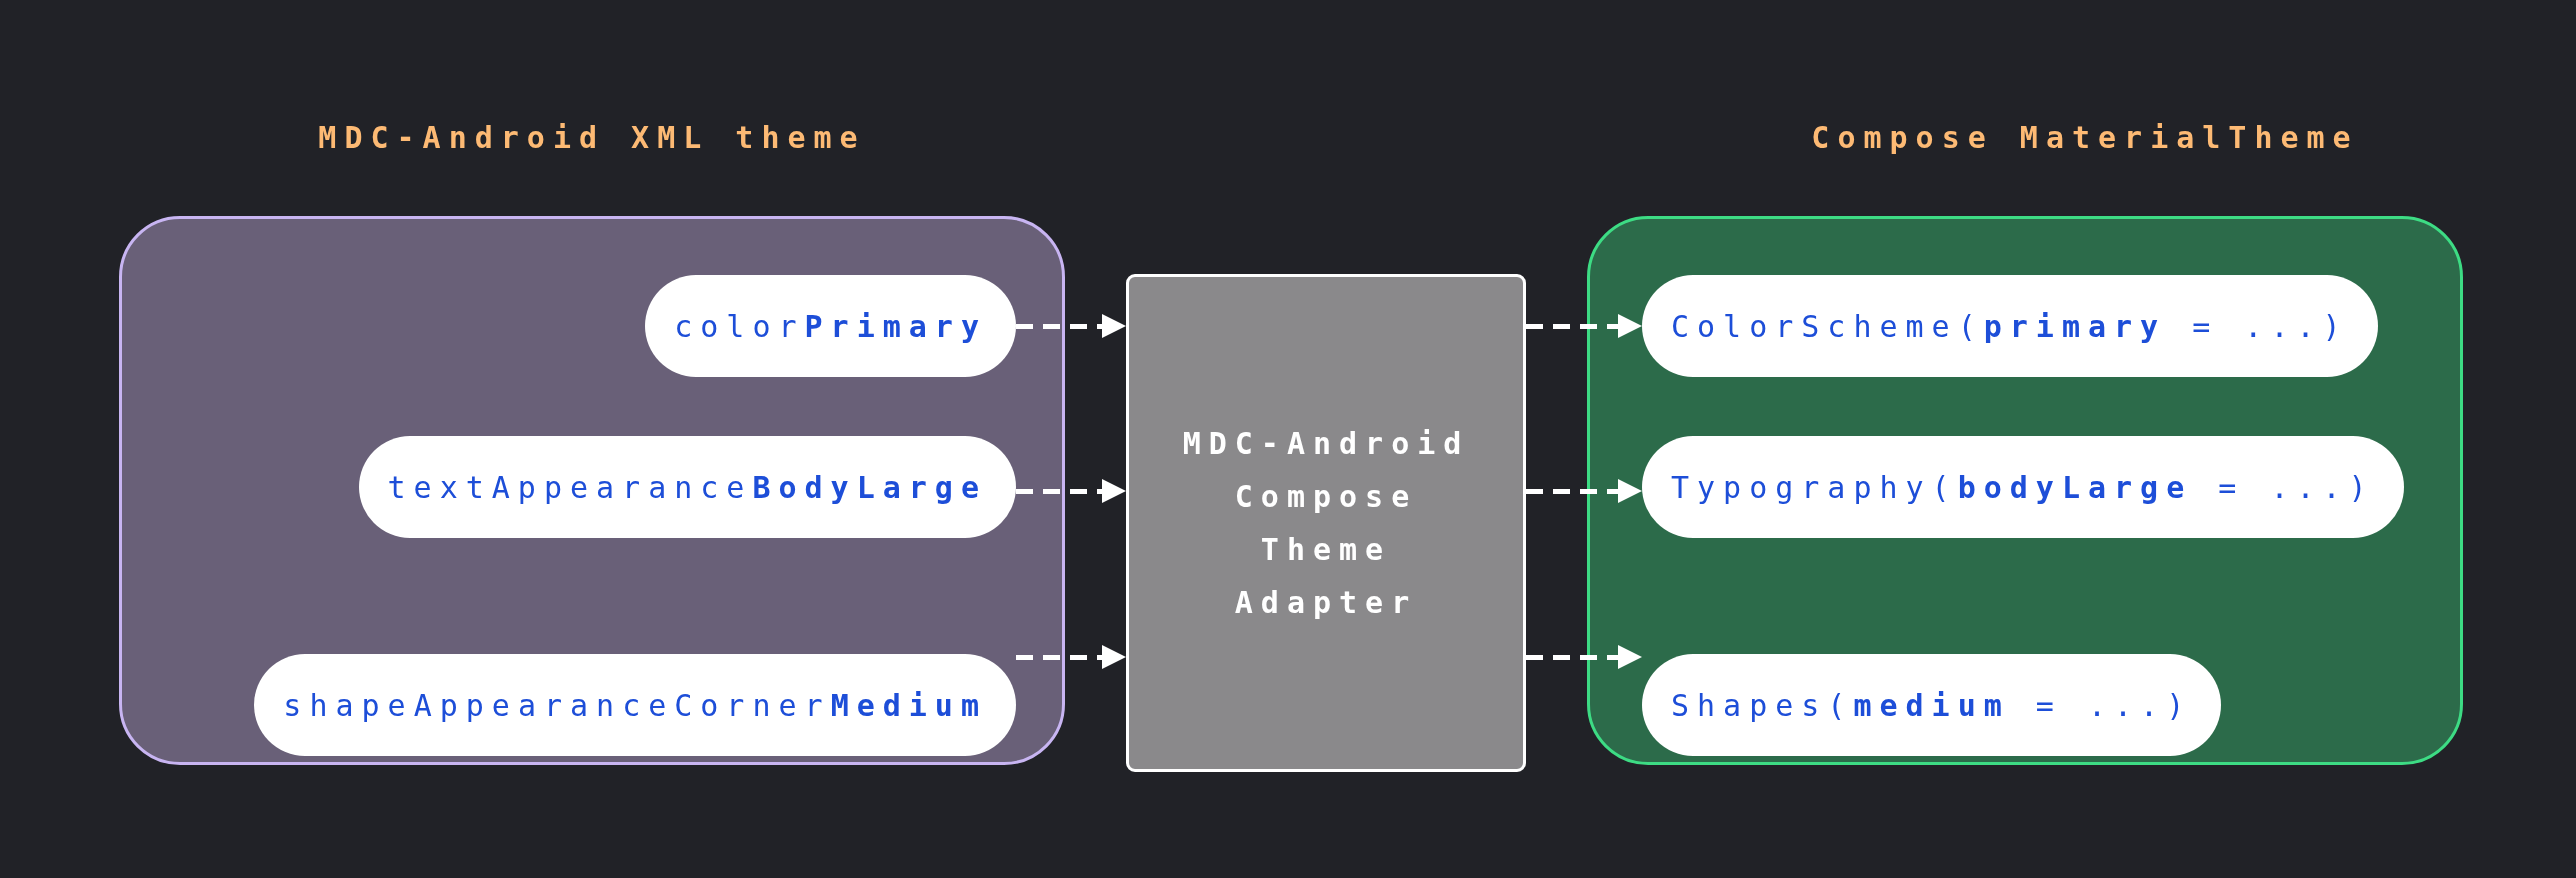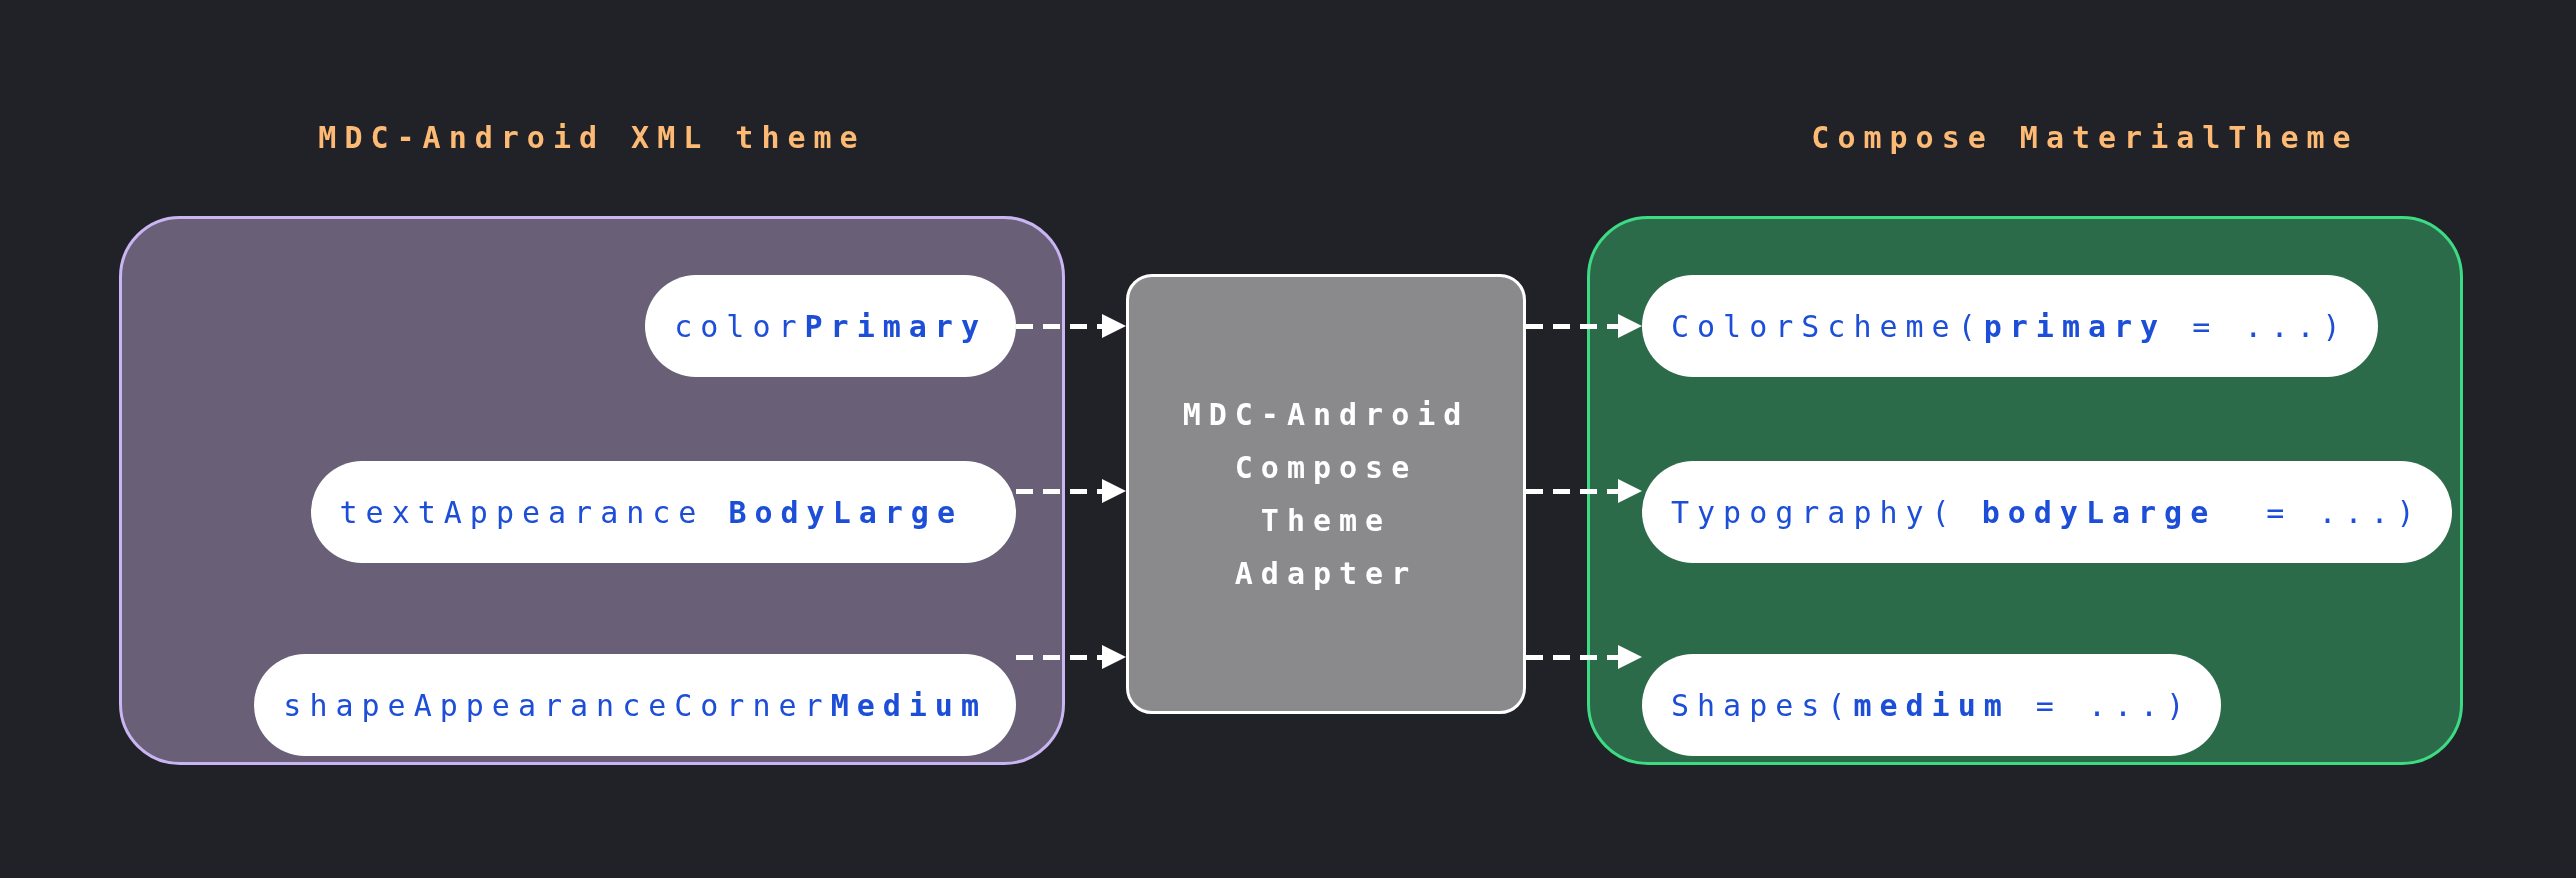--- a/index.html
+++ b/index.html
@@ -54,25 +54,25 @@
     background: #2c6b4a;
     border: 3.9px solid #3ddc84;
   }
 
   
   .adapter {
     position: absolute;
     left: 1126px;
     top: 274px;
     width: 400px;
-    height: 440px;
+    height: 498px;
     box-sizing: border-box;
     background: #8a898b;
     border: 3.9px solid #ffffff;
-    border-radius: 26px;
+    border-radius: 9px;
     display: flex;
     align-items: center;
     justify-content: center;
     z-index: 2;
   }
   .adapter-label {
     color: #ffffff;
     font-size: 30px;
     font-weight: bold;
     letter-spacing: 8px;
@@ -91,21 +91,21 @@
     display: inline-flex;
     align-items: center;
     padding: 0 29px;
     font-size: 30px;
     letter-spacing: 8px;
     white-space: pre;
     z-index: 2;
   }
   .pill b { font-weight: bold; }
   .pill-row-0 { top: 275px; }
-  .pill-row-1 { top: 461px; gap: 24px; }
+  .pill-row-1 { top: 436px; }
   .pill-row-2 { top: 606px; margin-top: 48px; }
   .pill-left  { right: 1560px; }  
   .pill-right { left: 1642px; }
 
   
   .arrow {
     position: absolute;
     height: 24.5px;
     z-index: 5;
   }

